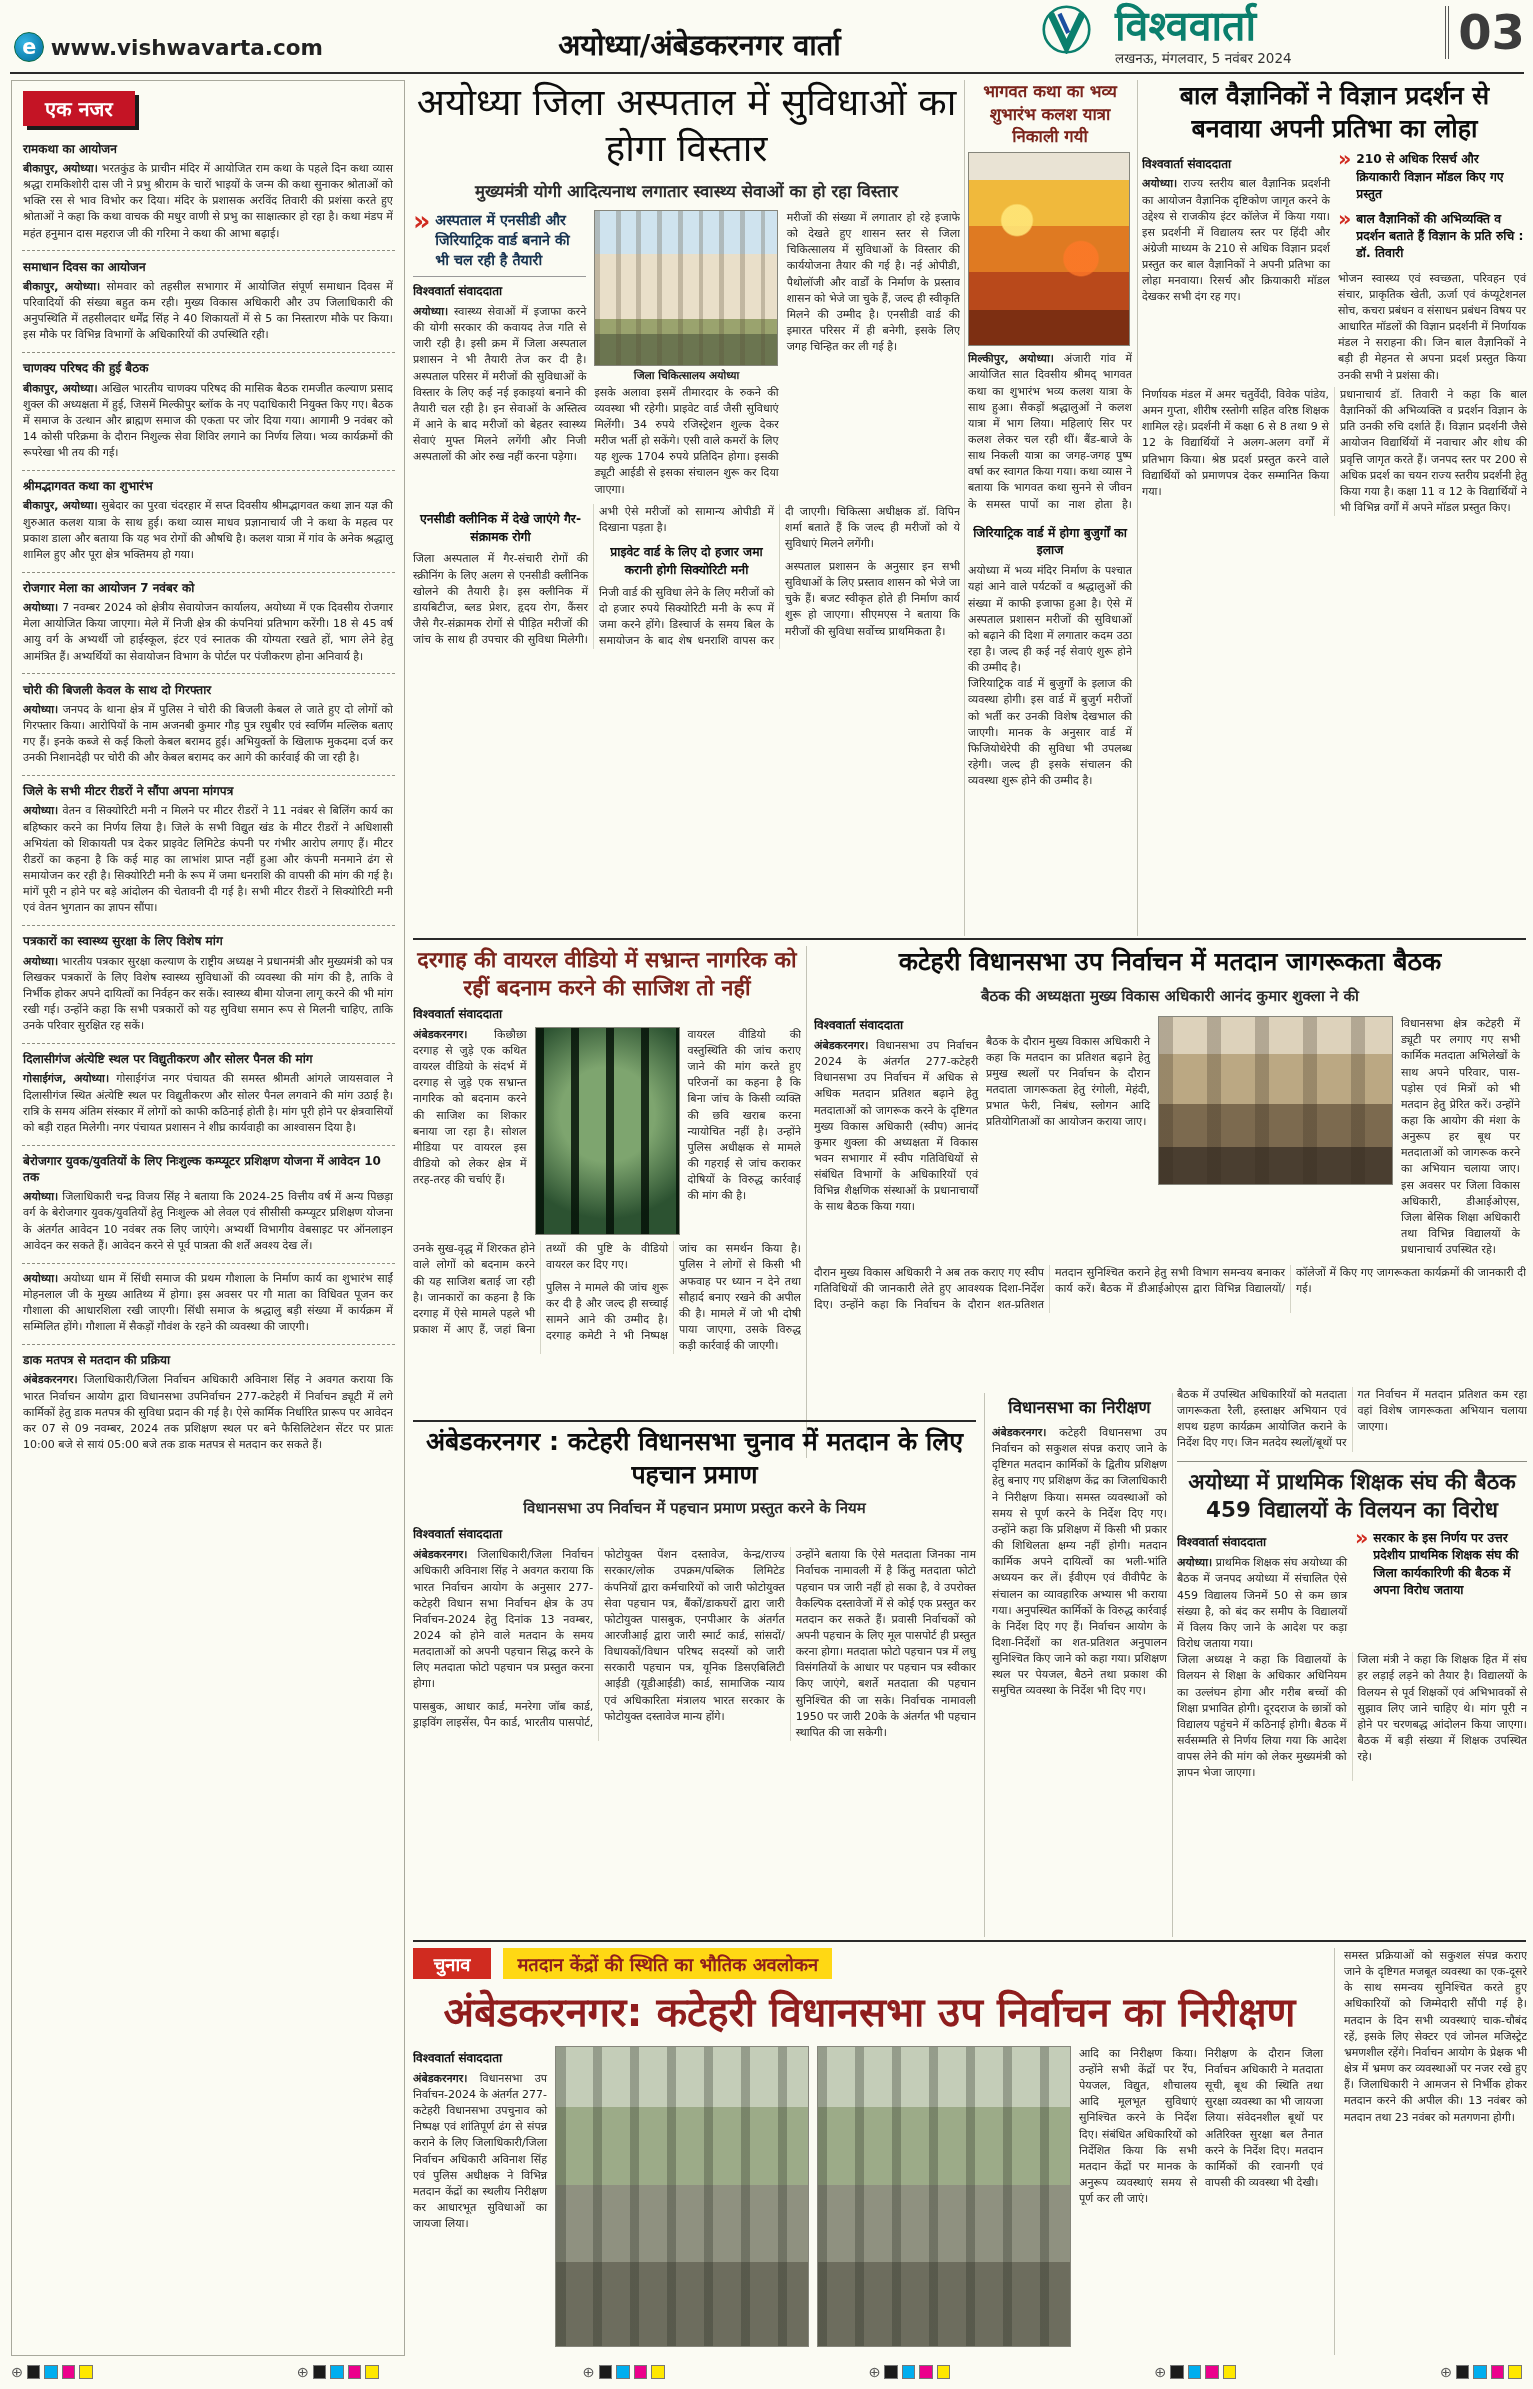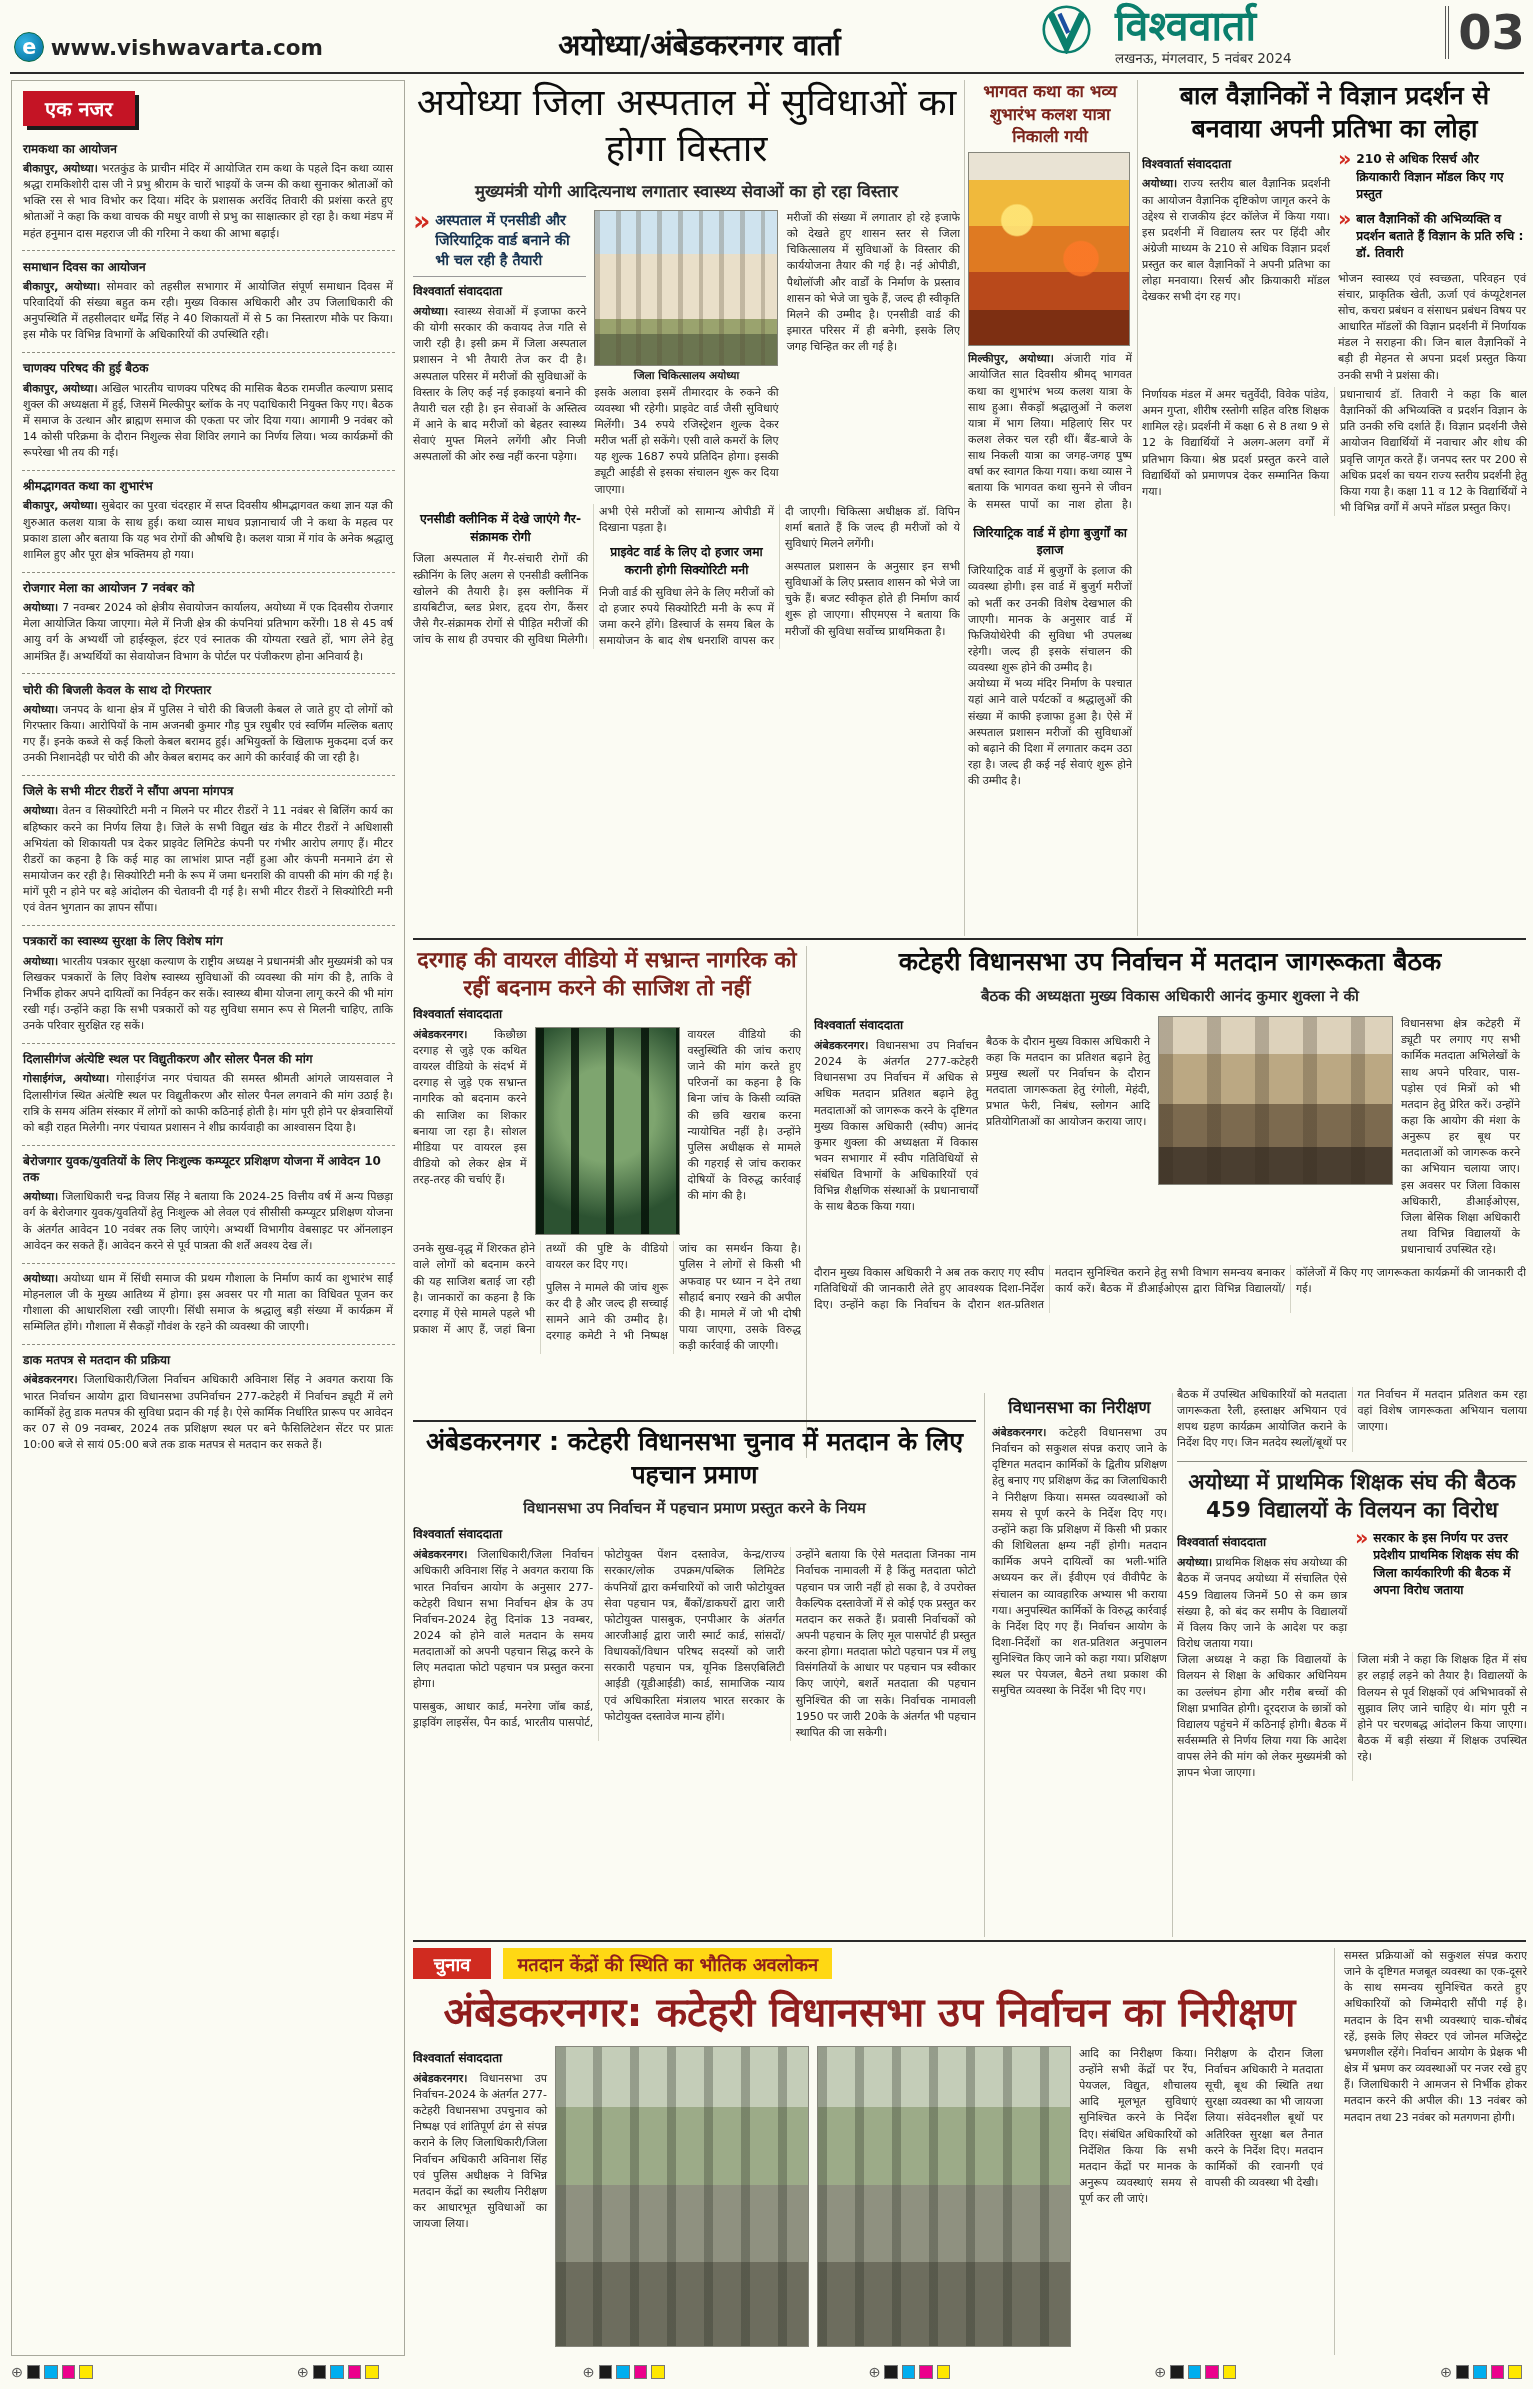--- a/index.html
+++ b/index.html
@@ -174,21 +174,21 @@
         <div class="quote-box">
           <span class="qmark">»</span>
           <span class="quote-text">अस्पताल में एनसीडी और जिरियाट्रिक वार्ड बनाने की भी चल रही है तैयारी</span>
         </div>
         <div class="byline">विश्ववार्ता संवाददाता</div>
         <p class="body-text"><b class="loc">अयोध्या।</b> <span>स्वास्थ्य सेवाओं में इजाफा करने की योगी सरकार की कवायद तेज गति से जारी रही है। इसी क्रम में जिला अस्पताल प्रशासन ने भी तैयारी तेज कर दी है। अस्पताल परिसर में मरीजों की सुविधाओं के विस्तार के लिए कई नई इकाइयां बनाने की तैयारी चल रही है। इन सेवाओं के अस्तित्व में आने के बाद मरीजों को बेहतर स्वास्थ्य सेवाएं मुफ्त मिलने लगेंगी और निजी अस्पतालों की ओर रुख नहीं करना पड़ेगा।</span></p>
       </div>
       <div style="width:186px">
         <div class="photo ph-hospital" style="width:184px;height:156px"></div>
         <div class="caption">जिला चिकित्सालय अयोध्या</div>
-        <p class="body-text">इसके अलावा इसमें तीमारदार के रुकने की व्यवस्था भी रहेगी। प्राइवेट वार्ड जैसी सुविधाएं मिलेंगी। 34 रुपये रजिस्ट्रेशन शुल्क देकर मरीज भर्ती हो सकेंगे। एसी वाले कमरों के लिए यह शुल्क 1687 रुपये प्रतिदिन होगा। इसकी ड्यूटी आईडी से इसका संचालन शुरू कर दिया जाएगा।</p>
+        <p class="body-text">इसके अलावा इसमें तीमारदार के रुकने की व्यवस्था भी रहेगी। प्राइवेट वार्ड जैसी सुविधाएं मिलेंगी। 34 रुपये रजिस्ट्रेशन शुल्क देकर मरीज भर्ती हो सकेंगे। एसी वाले कमरों के लिए यह शुल्क 1704 रुपये प्रतिदिन होगा। इसकी ड्यूटी आईडी से इसका संचालन शुरू कर दिया जाएगा।</p>
       </div>
       <div style="width:175px">
         <p class="body-text">मरीजों की संख्या में लगातार हो रहे इजाफे को देखते हुए शासन स्तर से जिला चिकित्सालय में सुविधाओं के विस्तार की कार्ययोजना तैयार की गई है। नई ओपीडी, पैथोलॉजी और वार्डों के निर्माण के प्रस्ताव शासन को भेजे जा चुके हैं, जल्द ही स्वीकृति मिलने की उम्मीद है। एनसीडी वार्ड की इमारत परिसर में ही बनेगी, इसके लिए जगह चिन्हित कर ली गई है।</p>
       </div>
     </div>
     <div class="cols-3 body-text">
       <div class="subhead">एनसीडी क्लीनिक में देखे जाएंगे गैर-संक्रामक रोगी</div>
       <p>जिला अस्पताल में गैर-संचारी रोगों की स्क्रीनिंग के लिए अलग से एनसीडी क्लीनिक खोलने की तैयारी है। इस क्लीनिक में डायबिटीज, ब्लड प्रेशर, हृदय रोग, कैंसर जैसे गैर-संक्रामक रोगों से पीड़ित मरीजों की जांच के साथ ही उपचार की सुविधा मिलेगी। अभी ऐसे मरीजों को सामान्य ओपीडी में दिखाना पड़ता है।</p>
       <div class="subhead">प्राइवेट वार्ड के लिए दो हजार जमा करानी होगी सिक्योरिटी मनी</div>
       <p>निजी वार्ड की सुविधा लेने के लिए मरीजों को दो हजार रुपये सिक्योरिटी मनी के रूप में जमा करने होंगे। डिस्चार्ज के समय बिल के समायोजन के बाद शेष धनराशि वापस कर दी जाएगी। चिकित्सा अधीक्षक डॉ. विपिन शर्मा बताते हैं कि जल्द ही मरीजों को ये सुविधाएं मिलने लगेंगी।</p>
@@ -197,22 +197,22 @@
   </section>
 
   <section class="abs" style="left:968px;top:80px;width:164px;height:433px">
     <div class="h-md maroon">भागवत कथा का भव्य शुभारंभ कलश यात्रा निकाली गयी</div>
     <div class="photo ph-kalash" style="width:162px;height:194px;margin:4.8px 0"></div>
     <p class="body-text"><b class="loc">मिल्कीपुर, अयोध्या।</b> <span>अंजारी गांव में आयोजित सात दिवसीय श्रीमद् भागवत कथा का शुभारंभ भव्य कलश यात्रा के साथ हुआ। सैकड़ों श्रद्धालुओं ने कलश यात्रा में भाग लिया। महिलाएं सिर पर कलश लेकर चल रही थीं। बैंड-बाजे के साथ निकली यात्रा का जगह-जगह पुष्प वर्षा कर स्वागत किया गया। कथा व्यास ने बताया कि भागवत कथा सुनने से जीवन के समस्त पापों का नाश होता है। आयोजन समिति ने श्रद्धालुओं से कथा श्रवण का लाभ उठाने की अपील की।</span></p>
   </section>
 
   <section class="abs" style="left:968px;top:518px;width:164px;height:417px">
     <div class="subhead">जिरियाट्रिक वार्ड में होगा बुजुर्गों का इलाज</div>
+    <p class="body-text">अयोध्या में भव्य मंदिर निर्माण के पश्चात यहां आने वाले पर्यटकों व श्रद्धालुओं की संख्या में काफी इजाफा हुआ है। ऐसे में अस्पताल प्रशासन मरीजों की सुविधाओं को बढ़ाने की दिशा में लगातार कदम उठा रहा है। जल्द ही कई नई सेवाएं शुरू होने की उम्मीद है।</p>
     <p class="body-text">जिरियाट्रिक वार्ड में बुजुर्गों के इलाज की व्यवस्था होगी। इस वार्ड में बुजुर्ग मरीजों को भर्ती कर उनकी विशेष देखभाल की जाएगी। मानक के अनुसार वार्ड में फिजियोथेरेपी की सुविधा भी उपलब्ध रहेगी। जल्द ही इसके संचालन की व्यवस्था शुरू होने की उम्मीद है।</p>
-    <p class="body-text">अयोध्या में भव्य मंदिर निर्माण के पश्चात यहां आने वाले पर्यटकों व श्रद्धालुओं की संख्या में काफी इजाफा हुआ है। ऐसे में अस्पताल प्रशासन मरीजों की सुविधाओं को बढ़ाने की दिशा में लगातार कदम उठा रहा है। जल्द ही कई नई सेवाएं शुरू होने की उम्मीद है।</p>
   </section>
 
   <section class="abs" style="left:1142px;top:80px;width:385px;height:856px">
     <h1 class="h-xl">बाल वैज्ञानिकों ने विज्ञान प्रदर्शन से बनवाया अपनी प्रतिभा का लोहा</h1>
     <div class="row" style="margin-top:6.4px">
       <div style="width:188px">
         <div class="byline">विश्ववार्ता संवाददाता</div>
         <p class="body-text"><b class="loc">अयोध्या।</b> <span>राज्य स्तरीय बाल वैज्ञानिक प्रदर्शनी का आयोजन वैज्ञानिक दृष्टिकोण जागृत करने के उद्देश्य से राजकीय इंटर कॉलेज में किया गया। इस प्रदर्शनी में विद्यालय स्तर पर हिंदी और अंग्रेजी माध्यम के 210 से अधिक विज्ञान प्रदर्श प्रस्तुत कर बाल वैज्ञानिकों ने अपनी प्रतिभा का लोहा मनवाया। रिसर्च और क्रियाकारी मॉडल देखकर सभी दंग रह गए।</span></p>
       </div>
       <div style="width:188px">

